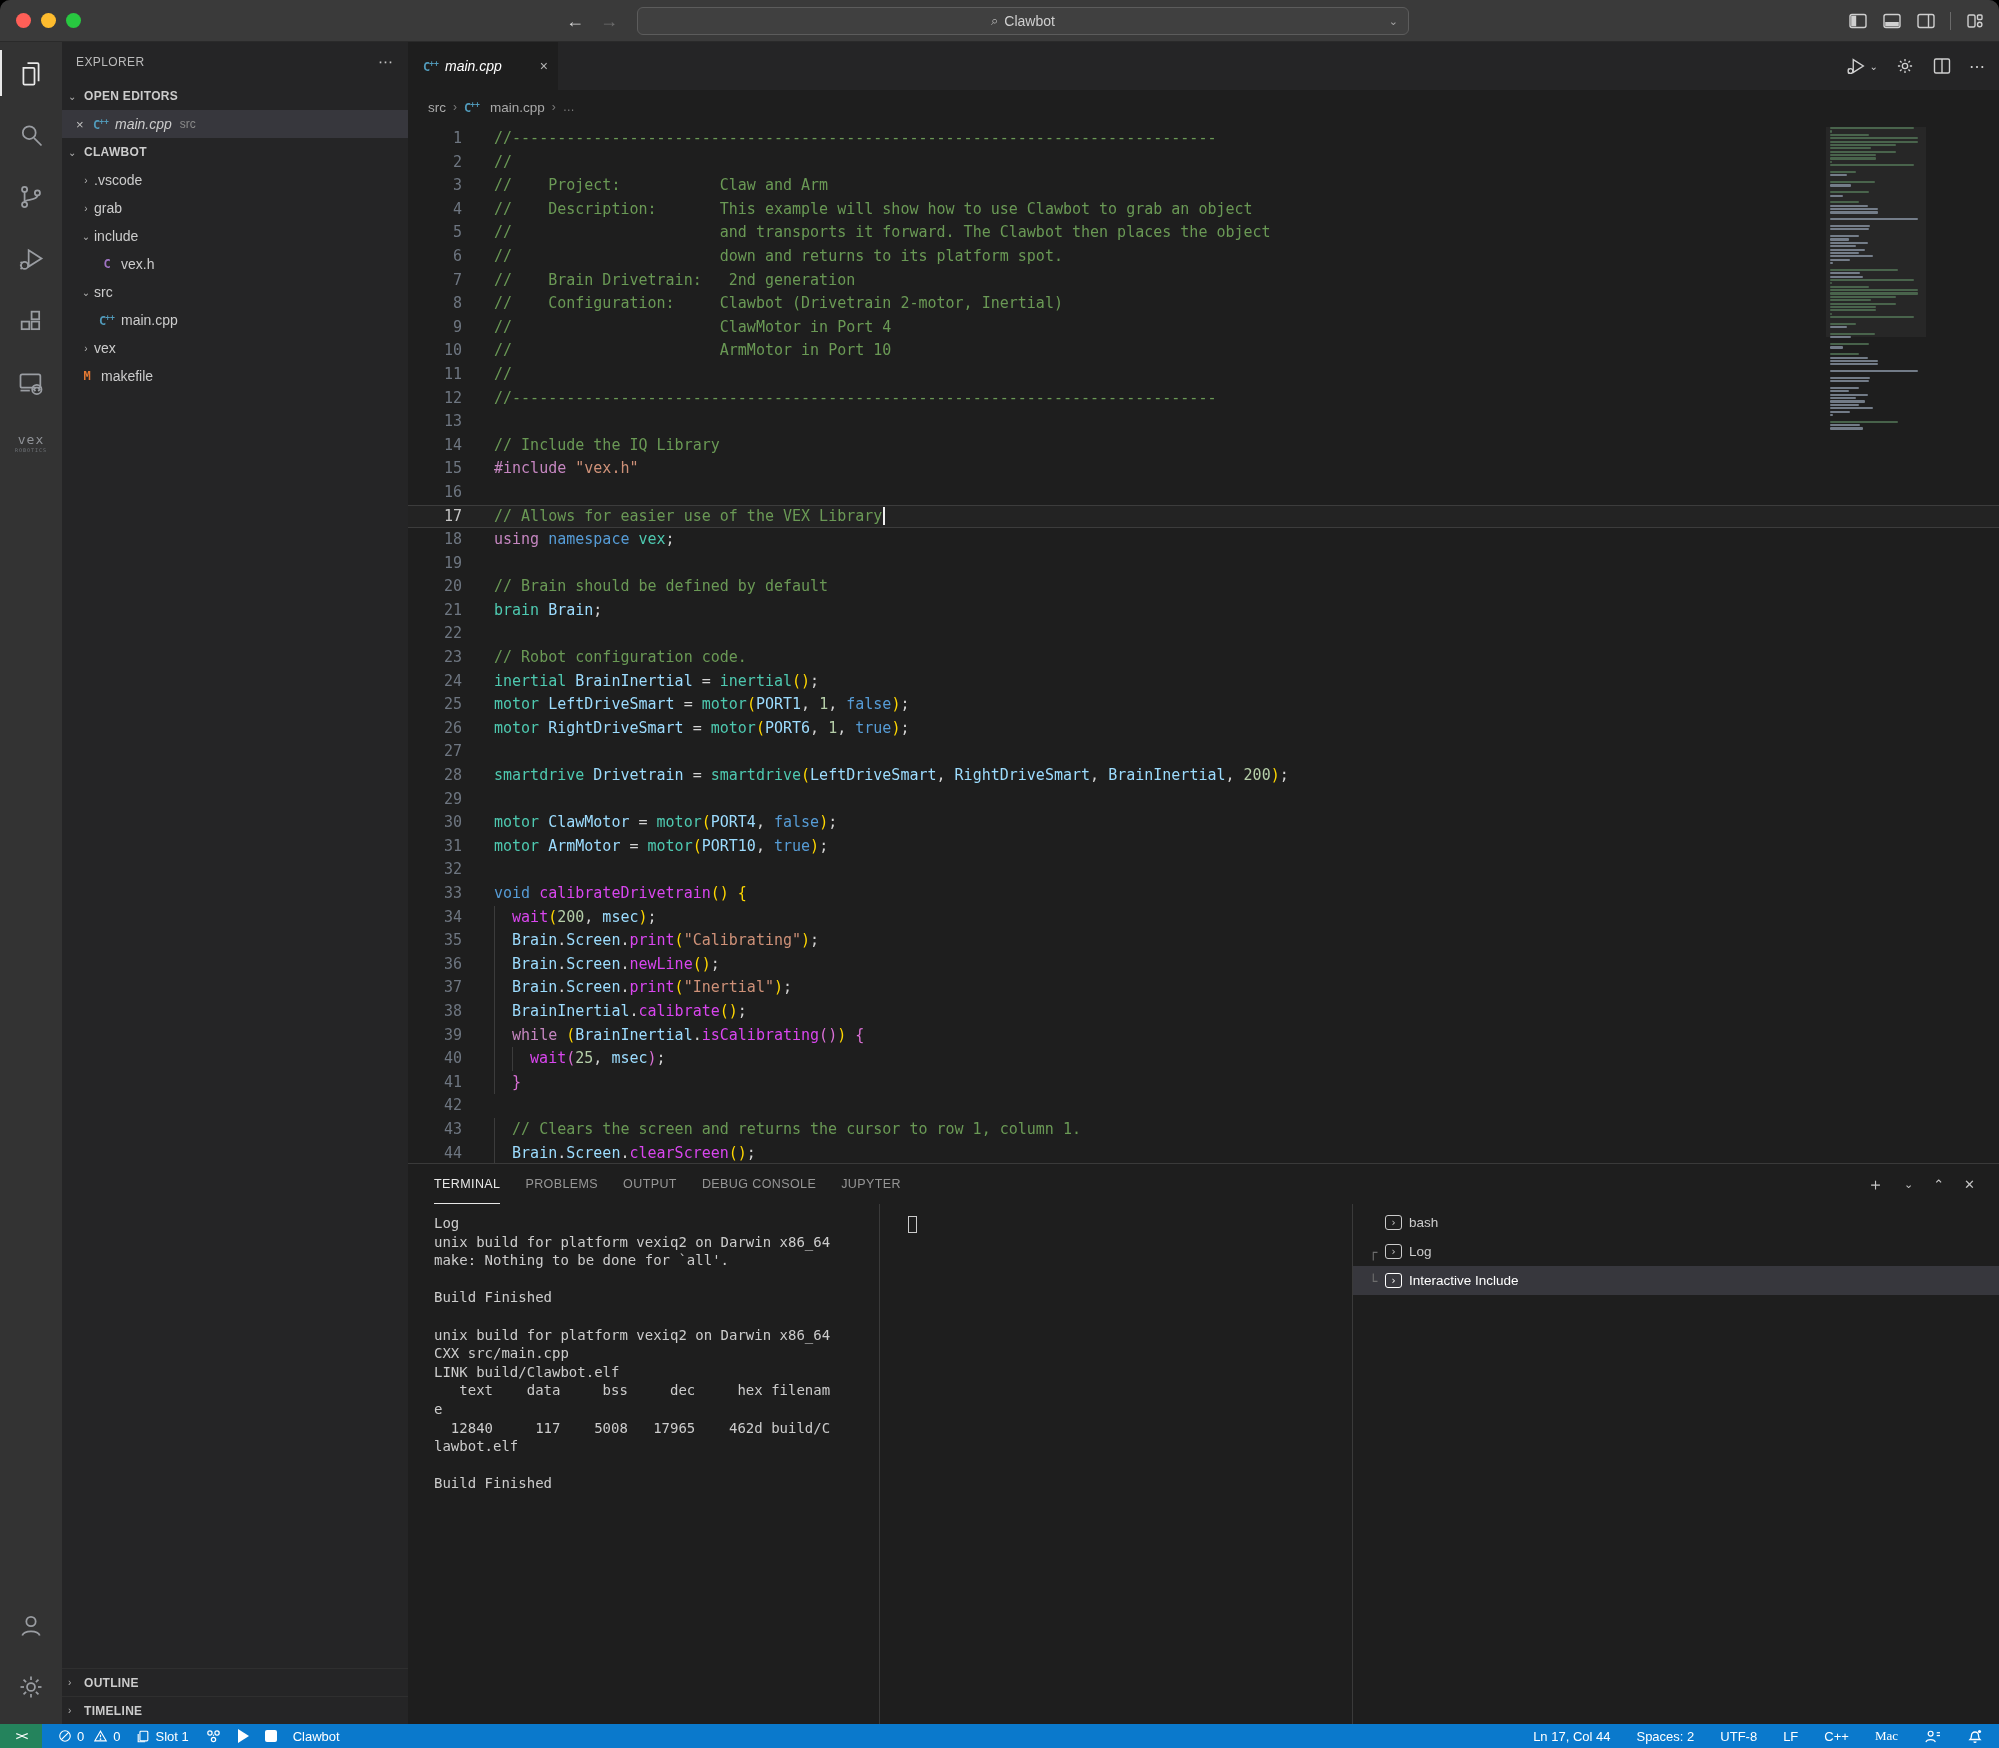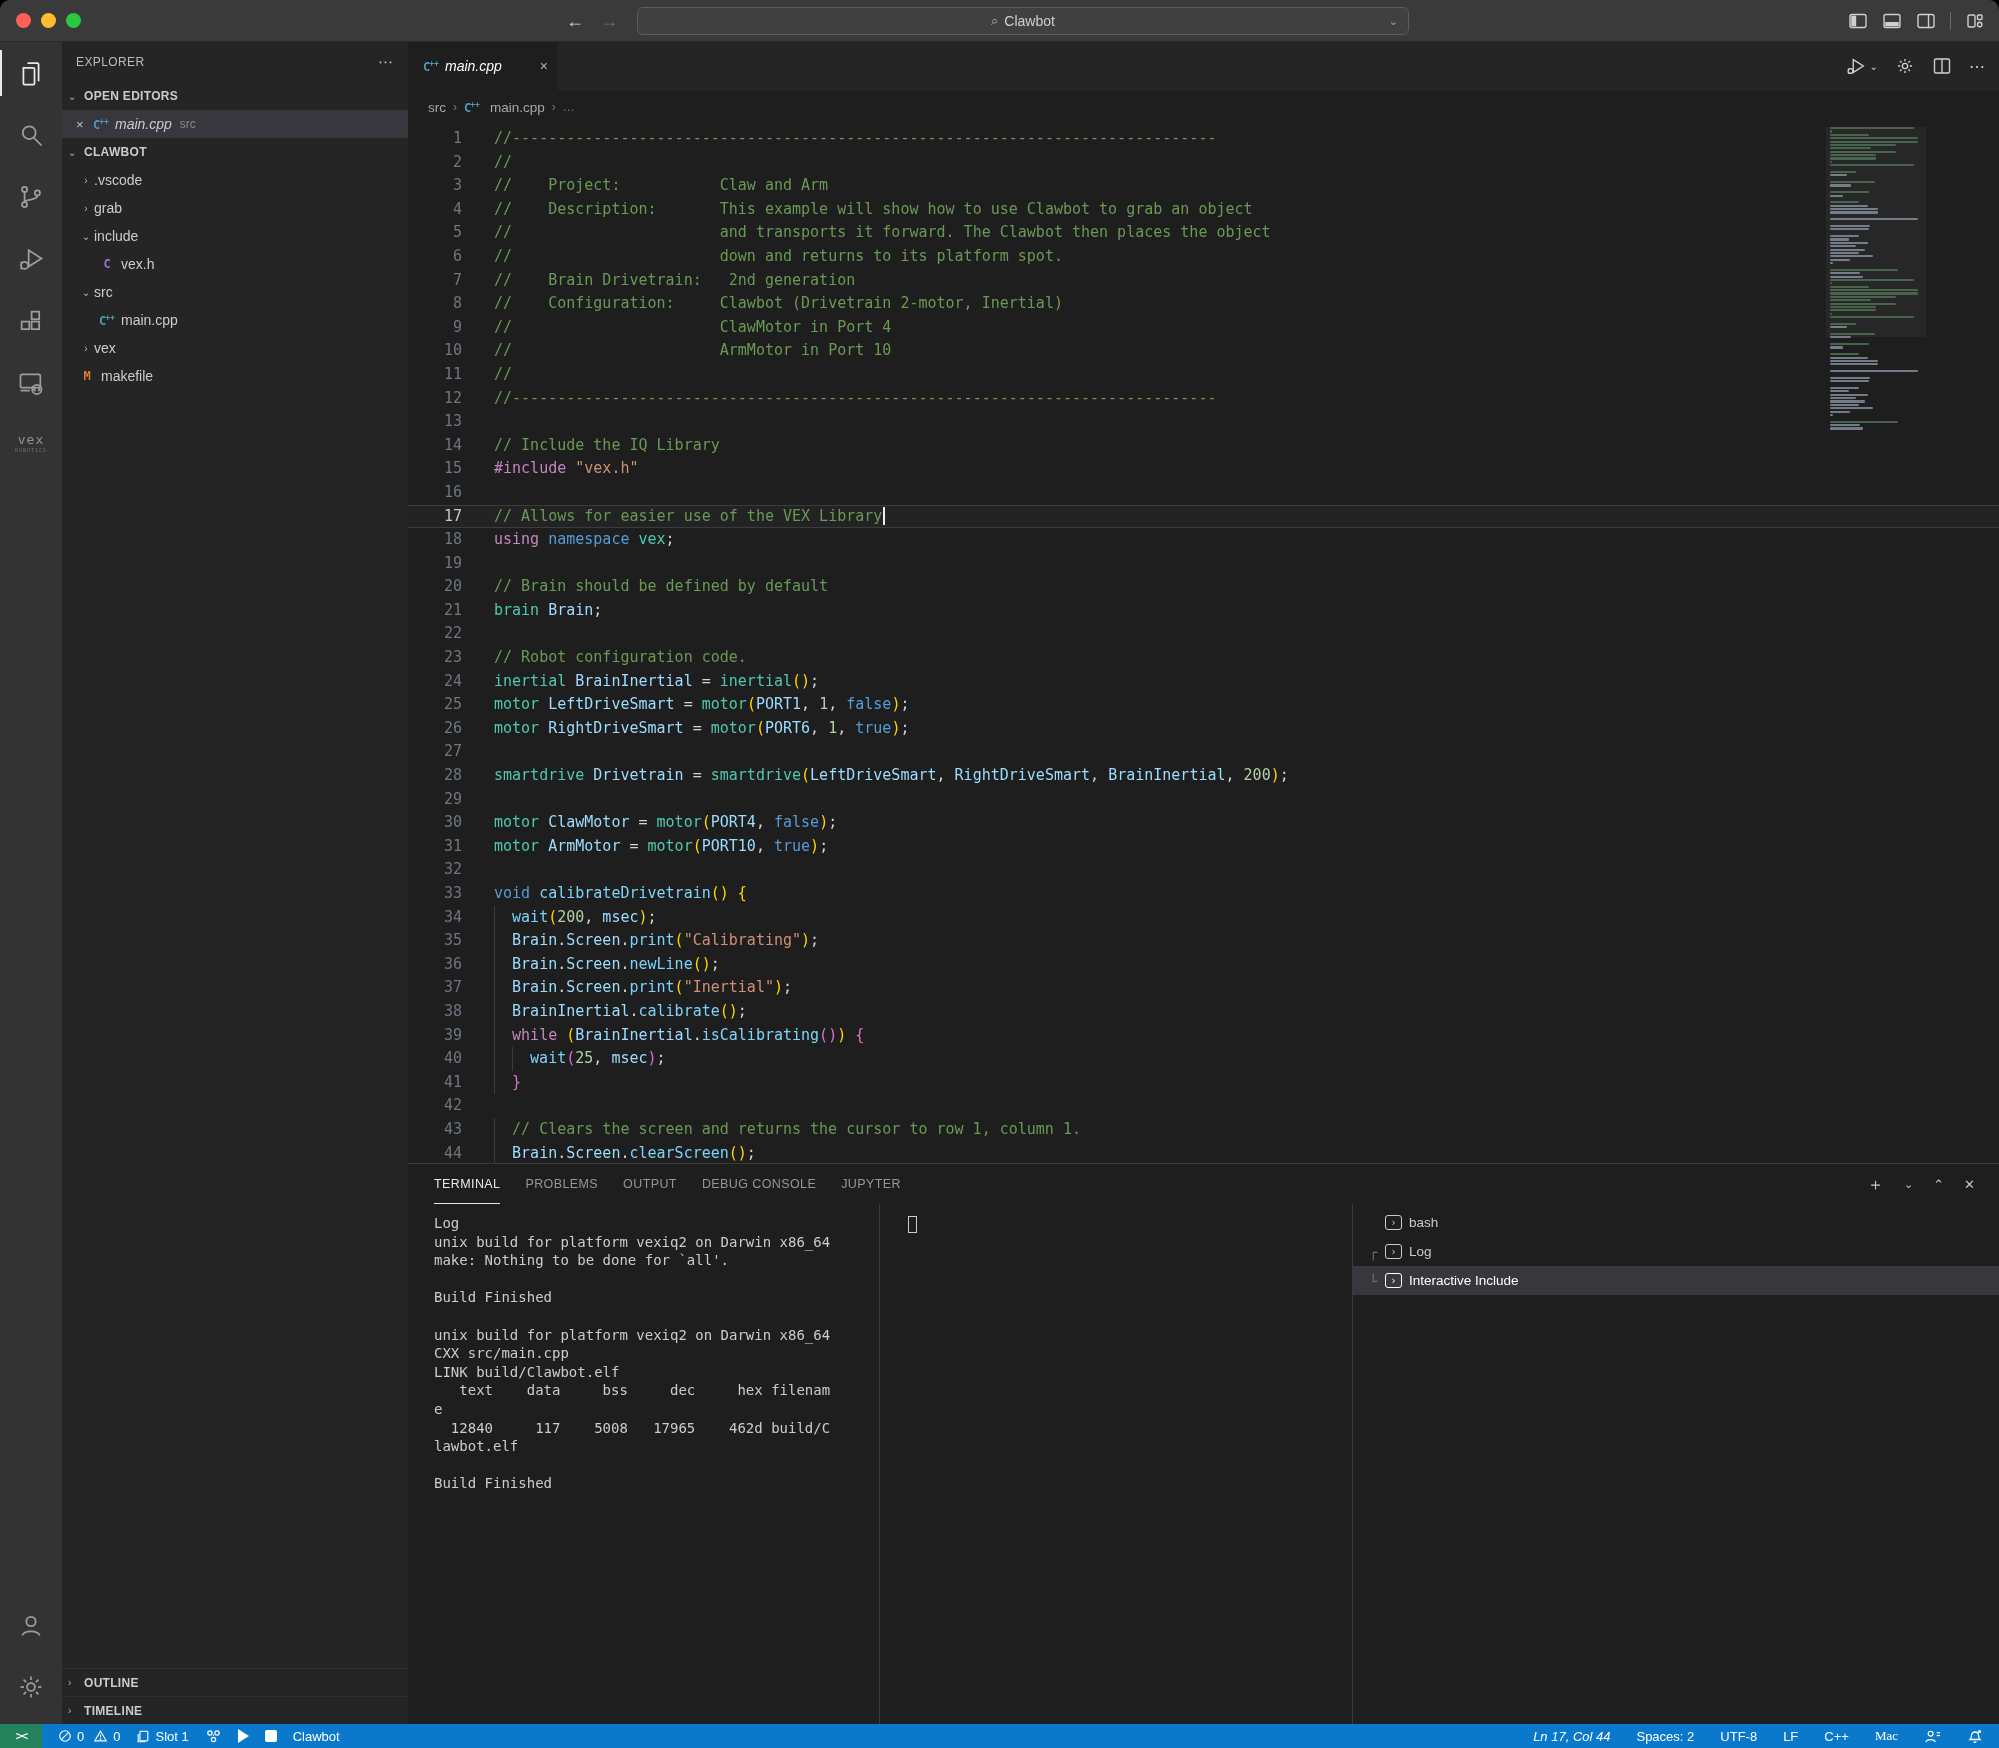--- a/index.html
+++ b/index.html
@@ -55,21 +55,21 @@
   .breadcrumb{position:absolute;left:0;top:48px;width:100%;height:34px;display:flex;align-items:center;padding-left:20px;color:#a9a9a9;font-size:13.5px;gap:7px;background:#1e1e1e;}
   .breadcrumb .bc-sep{color:#7a7a7a;font-size:12px;}
 
   .code-area{position:absolute;left:0;top:82px;width:100%;height:1039px;overflow:hidden;font-family:"DejaVu Sans Mono",monospace;font-size:15px;line-height:23.6px;padding-top:3px;}
   .cl{position:relative;height:23.6px;white-space:pre;color:#d4d4d4;}
   .cl .ln{position:absolute;left:0;top:0;width:54px;text-align:right;color:#6e7681;}
   .cl .lc{position:absolute;left:86px;top:0;}
   .cl.cur{background:rgba(70,70,70,0.12);box-shadow:inset 0 1px 0 #3c3c3c, inset 0 -1px 0 #3c3c3c;}
   .cl.cur .ln{color:#c6c6c6;}
   .tok-c{color:#6a9955;} .tok-k{color:#c586c0;} .tok-b{color:#569cd6;} .tok-t{color:#4ec9b0;}
-  .tok-v{color:#9cdcfe;} .tok-f{color:#7dd3fc;} .tok-s{color:#ce9178;} .tok-n{color:#b5cea8;}
+  .tok-v{color:#9cdcfe;} .tok-f{color:#d946ef;} .tok-s{color:#ce9178;} .tok-n{color:#b5cea8;}
   .tok-o{color:#d4d4d4;} .tok-G{color:#ffd700;} .tok-P{color:#da70d6;}
   .tok-g{display:inline-block;width:2ch;border-left:1px solid #3c3c3c;height:23.6px;vertical-align:top;}
   .cursor{display:inline-block;width:2px;height:18px;background:#eeeeee;vertical-align:middle;margin-left:1px;}
 
   .minimap{position:absolute;right:77px;top:85px;width:92px;height:400px;}
   .minimap .mm-line{border-radius:1px;}
   .mm-viewport{position:absolute;left:-4px;right:-4px;top:0;height:210px;background:rgba(255,255,255,0.045);}
 
   
   .panel{position:absolute;left:0;top:1121px;width:100%;height:561px;background:#1e1e1e;border-top:1px solid #3a3a3a;}
@@ -556,21 +556,21 @@
             <line x1="13.5" y1="7" x2="17" y2="7"></line>
           </svg>
       </span>
       <span style="order:99;">
         <svg width="16" height="16" viewBox="0 0 16 16" fill="none" stroke="#fff" stroke-width="1.3">
             <path d="M3 11.5c1-1 1.5-2 1.5-4a3.5 3.5 0 0 1 7 0c0 2 .5 3 1.5 4z"></path>
             <path d="M6.8 13.5a1.3 1.3 0 0 0 2.4 0"></path>
             <circle cx="12.5" cy="3.5" r="1.6" fill="#fff" stroke="none"></circle>
           </svg>
       </span>
-    <span style="order: 0; font-style: italic;">Ln 17, Col 44</span>
+    <span style="order: 0;">Ln 17, Col 44</span>
         <span style="order: 1;">Spaces: 2</span>
         <span style="order: 2;">UTF-8</span>
         <span style="order: 3;">LF</span>
         <span style="order: 4;">C++</span>
         <span style="order: 5; font-family: Liberation Serif, serif;">Mac</span>
       </div>
   </div>
 </div>
 
 </body></html>

